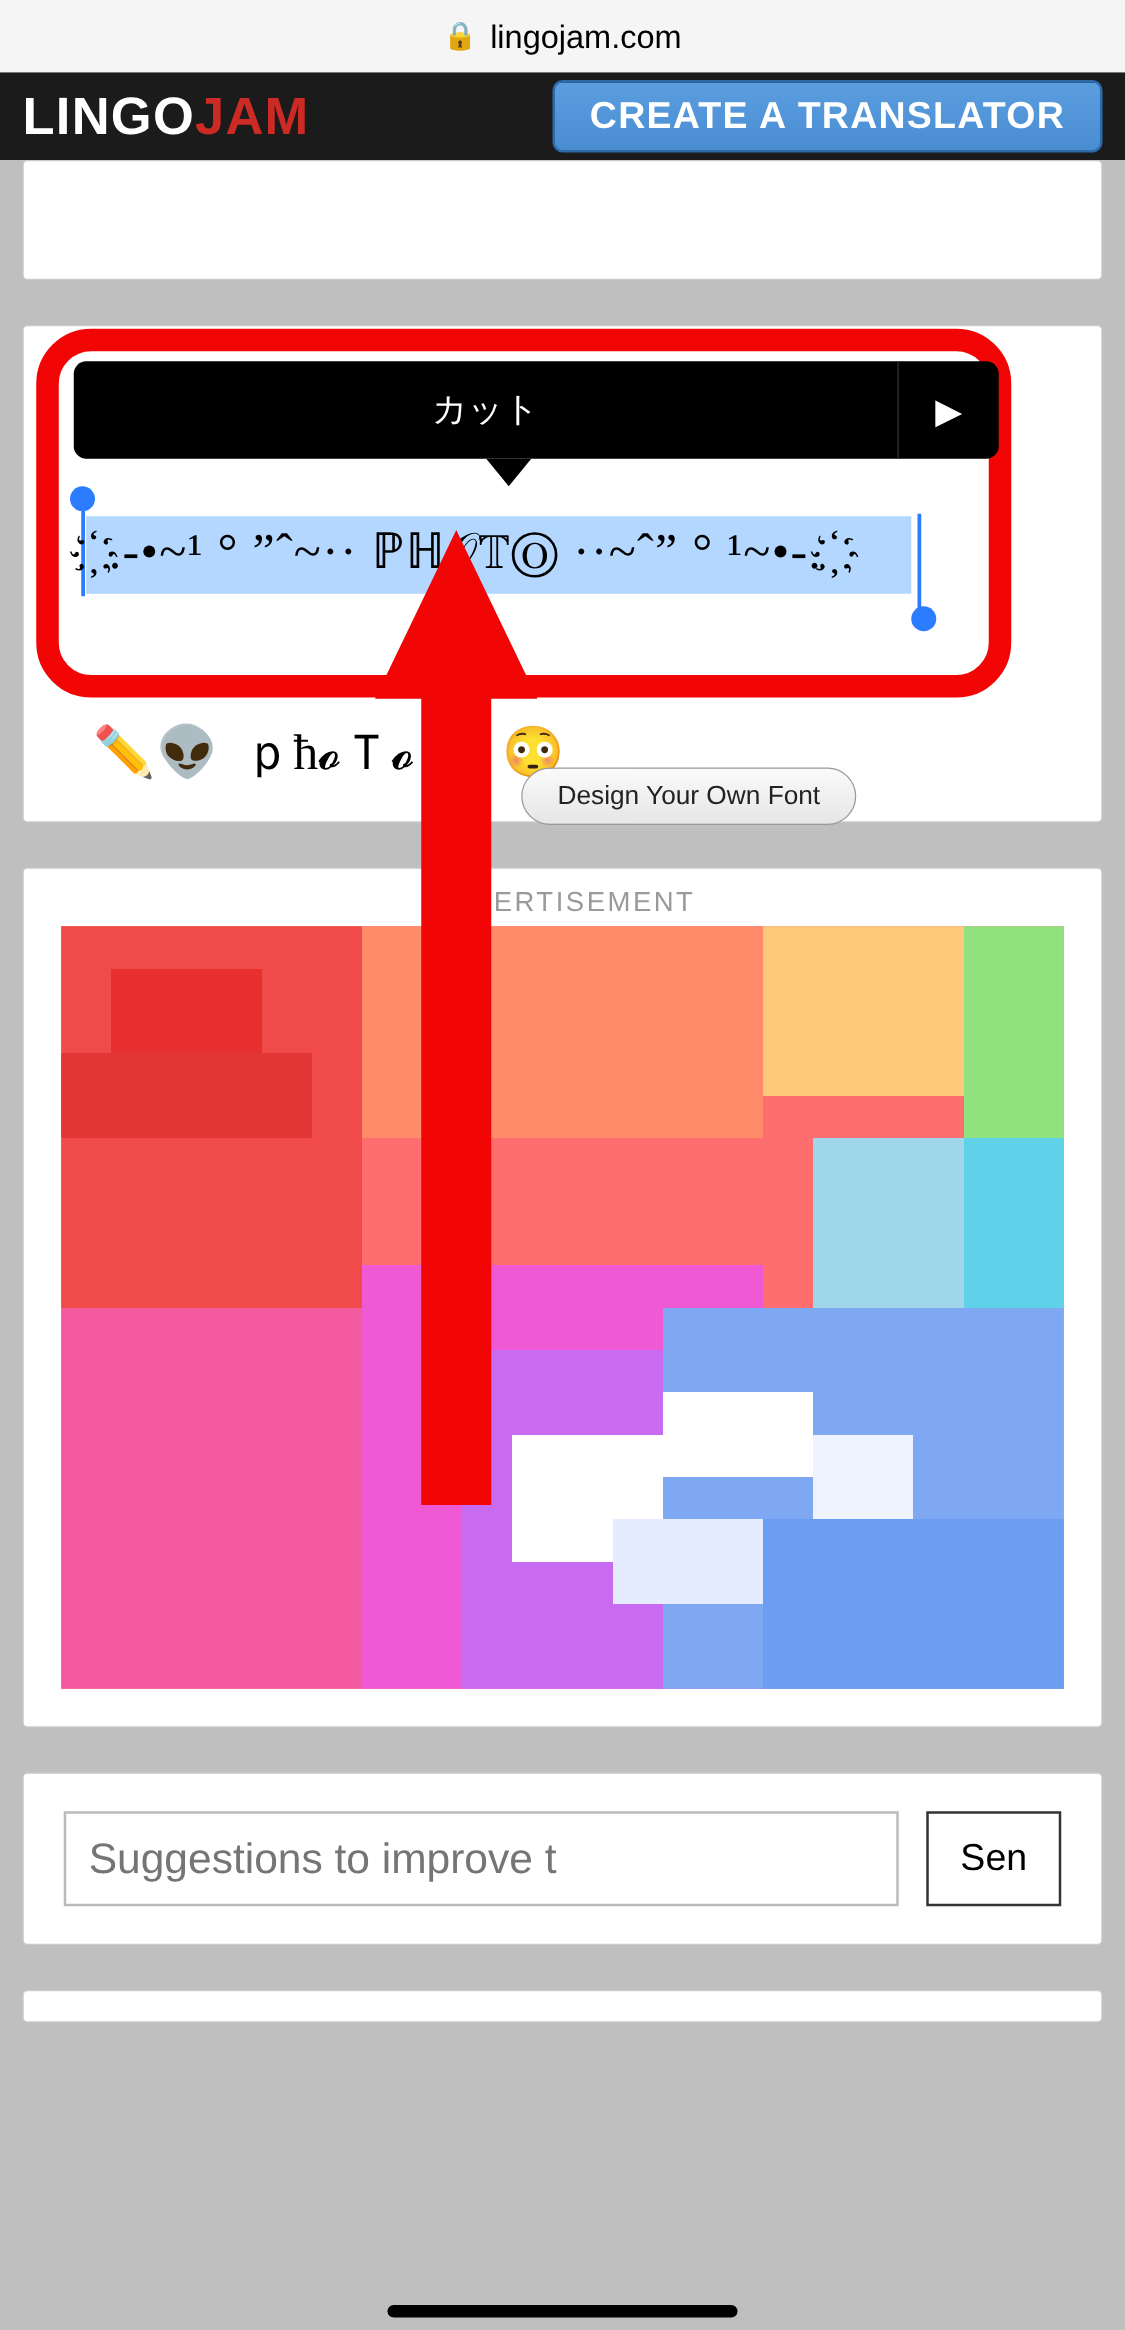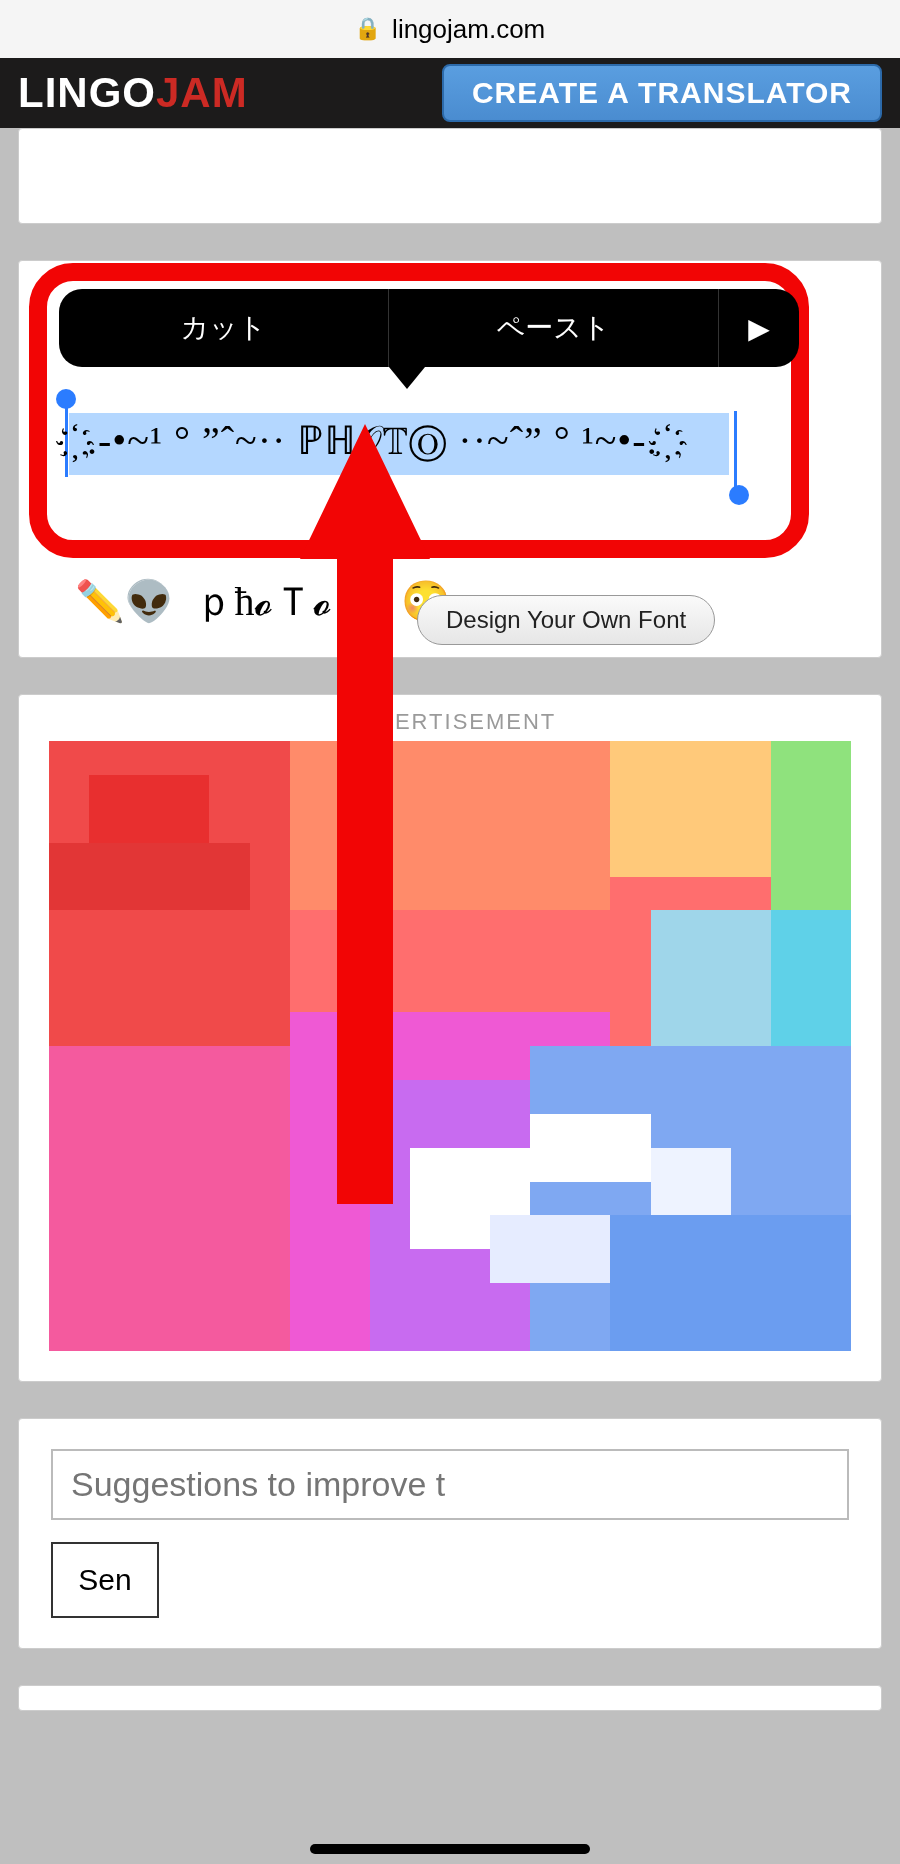--- a/index.html
+++ b/index.html
@@ -71,21 +71,21 @@
       border-radius: 44px;
       z-index: 1;
     }
     .context-menu {
       position: absolute;
       top: 28px;
       left: 40px;
       width: 740px;
       height: 78px;
       background: #000;
-      border-radius: 23px;
+      border-radius: 10px;
       display: flex;
       align-items: stretch;
       z-index: 3;
     }
     .cm-item {
       flex: 1;
       color: #fff;
       font-size: 28px;
       display: flex;
       align-items: center;
@@ -148,26 +148,26 @@
       top: 313px;
       left: 56px;
       font-family: Georgia, serif;
       font-size: 40px;
       display: flex;
       align-items: center;
       gap: 6px;
     }
     .design-btn {
       position: absolute;
-      top: 334px;
+      top: 353px;
       left: 398px;
       background: linear-gradient(#fafafa, #e6e6e6);
       border: 1px solid #999;
       border-radius: 28px;
-      font-size: 24px;
+      font-size: 21px;
       padding: 10px 28px;
       color: #222;
     }
     .big-arrow {
       position: absolute;
       top: 296px;
       left: 300px;
       width: 130px;
       height: 780px;
       z-index: 8;
@@ -187,21 +187,20 @@
     .pixel-art {
       width: 100%;
       height: 610px;
       display: block;
     }
     .card-suggest {
       padding: 30px 32px;
       display: flex;
       gap: 22px;
       align-items: stretch;
-      flex-direction: column;
     }
     .suggest-input {
       flex: 1;
       border: 2px solid #bbb;
       background: #fff;
       font-size: 34px;
       color: #9c9c9c;
       padding: 14px 18px;
       height: 76px;
     }
@@ -242,21 +241,20 @@
 
 <div class="page-bg">
 
   <div class="card card-empty"></div>
 
   <div class="card card2">
     <div class="red-box"></div>
 
     <div class="context-menu">
       <div class="cm-item">カット</div>
-      <div class="cm-item">ペースト</div>
       <div class="cm-item">▶</div>
     </div>
     <div class="cm-arrow"></div>
 
     <div class="selection-wrap">
       <div class="sel-highlight"></div>
       <div class="cursor-line cursor-left">
         <div class="cursor-dot dot-tl"></div>
       </div>
       <div class="cursor-line cursor-right">

